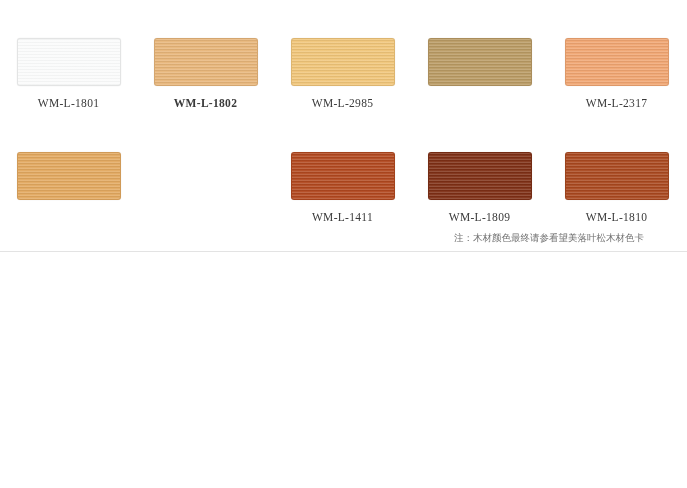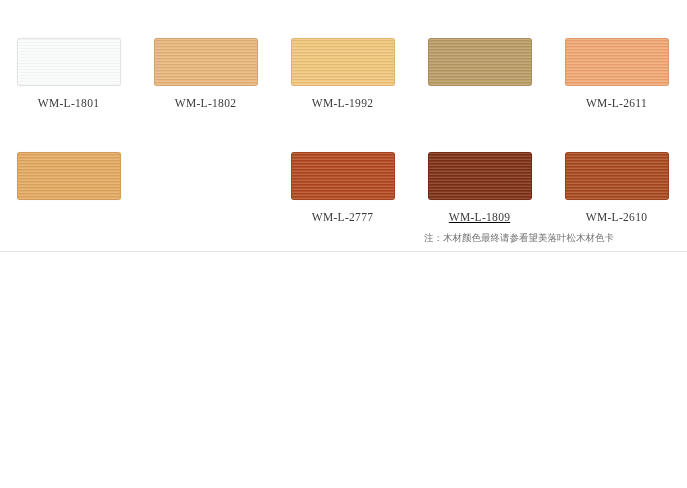--- a/index.html
+++ b/index.html
@@ -98,21 +98,21 @@
     letter-spacing: 0.3px;
     color: #3a3a3a;
     white-space: nowrap;
     font-family: "Liberation Serif", "DejaVu Serif", serif;
   }
 
   .note {
     position: absolute;
     right: 0;
     width: 250px;
-    text-align: left;
+    text-align: center;
     font-size: 9.5px;
     color: #6f6f6f;
     white-space: nowrap;
     overflow: hidden;
     font-family: "DejaVu Sans", "Liberation Sans", sans-serif;
   }
 </style>
 </head>
 <body>
 
@@ -120,68 +120,68 @@
 
   <div class="section section-larch">
 
     <div class="swatch-row" style="top:38px;">
       <div class="swatch-cell" style="left:0px;">
         <div class="swatch" style="background-color:#f7f8f8;">
           <div class="grain grain-pale"></div>
         </div>
         <div class="swatch-label">WM-L-1801</div>
       </div>
-      <div class="swatch-cell" style="left:137px;">
+      <div class="swatch-cell" style="left:137px;font-weight:bold;">
         <div class="swatch" style="background-color:#e7b579;">
           <div class="grain grain-larch"></div>
         </div>
         <div class="swatch-label">WM-L-1802</div>
       </div>
       <div class="swatch-cell" style="left:274px;">
         <div class="swatch" style="background-color:#f0c579;">
           <div class="grain grain-larch"></div>
         </div>
-        <div class="swatch-label">WM-L-1992</div>
+        <div class="swatch-label">WM-L-2985</div>
       </div>
       <div class="swatch-cell" style="left:411px;">
         <div class="swatch" style="background-color:#b99a63;">
           <div class="grain grain-larch"></div>
         </div>
       </div>
       <div class="swatch-cell" style="left:548px;">
         <div class="swatch" style="background-color:#f0a571;">
           <div class="grain grain-larch"></div>
         </div>
-        <div class="swatch-label">WM-L-2611</div>
+        <div class="swatch-label">WM-L-2317</div>
       </div>
     </div>
 
     <div class="swatch-row" style="top:152px;">
       <div class="swatch-cell" style="left:0px;">
         <div class="swatch" style="background-color:#e2a85f;">
           <div class="grain grain-larch"></div>
         </div>
       </div>
       <div class="swatch-cell" style="left:274px;">
         <div class="swatch" style="background-color:#b1481f;">
           <div class="grain grain-larch"></div>
         </div>
-        <div class="swatch-label">WM-L-2777</div>
+        <div class="swatch-label">WM-L-1411</div>
       </div>
-      <div class="swatch-cell" style="left:411px;text-decoration:underline;">
+      <div class="swatch-cell" style="left:411px;">
         <div class="swatch" style="background-color:#7e2f15;">
           <div class="grain grain-larch"></div>
         </div>
         <div class="swatch-label">WM-L-1809</div>
       </div>
       <div class="swatch-cell" style="left:548px;">
         <div class="swatch" style="background-color:#a9481f;">
           <div class="grain grain-larch"></div>
         </div>
-        <div class="swatch-label">WM-L-2610</div>
+        <div class="swatch-label">WM-L-1810</div>
       </div>
     </div>
 
     <div class="note" style="top:232px;">注：木材颜色最终请参看望美落叶松木材色卡</div>
 
     <div class="divider"></div>
   </div>
 
   <div class="section section-oak">
 

